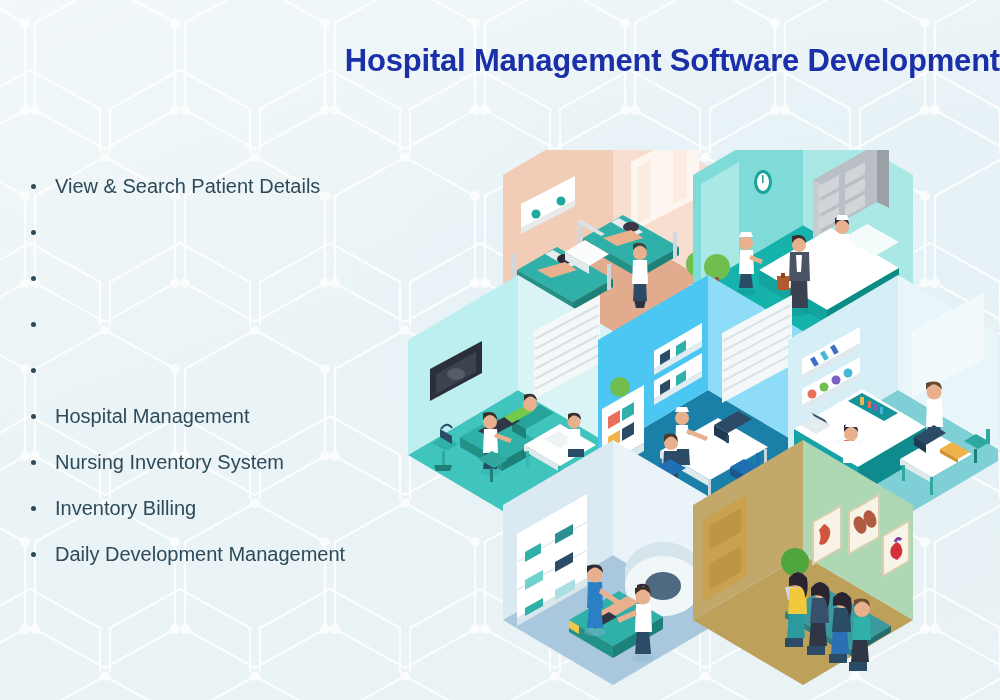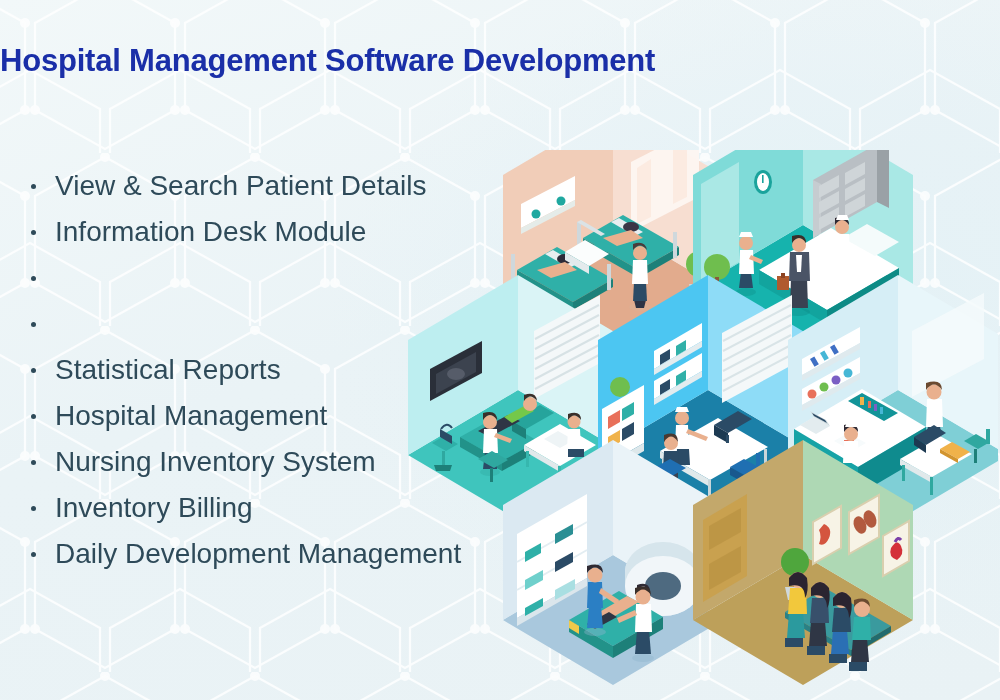--- a/index.html
+++ b/index.html
@@ -17,36 +17,36 @@
     position:absolute;inset:0;
     background:
       radial-gradient(ellipse 700px 500px at 82% 46%, #e3f1f6 0%, rgba(233,244,247,0) 70%),
       linear-gradient(160deg,#f2f8f9 0%,#eaf3f6 45%,#e9f2f5 100%);
   }
   .bg-hex{position:absolute;inset:0;opacity:.85;}
 
   
   .title{
     position:absolute;left:0;right:0;top:43px;
-    text-align:left;
+    text-align:right;
     font-size:31px;font-weight:bold;letter-spacing:-.2px;
     color:#1a2fa8;
     font-family:"Liberation Sans", sans-serif;
   }
 
   
   .list{
     position:absolute;left:22px;top:163px;width:520px;
     list-style:none;margin:0;padding:0;
   }
   .list li{
     position:relative;
     padding-left:33px;
     height:46px;line-height:46px;
-    font-size:28px;color:#2e4a59;
+    font-size:20px;color:#2e4a59;
     white-space:nowrap;
   }
   .list li .dot{
     position:absolute;left:9px;top:50%;margin-top:-2.5px;
     width:5px;height:5px;border-radius:50%;background:#2e4a59;
   }
 
   
   #art{position:absolute;left:408px;top:150px;width:590px;height:540px;}
   #art svg{display:block;width:100%;height:100%;}
@@ -74,24 +74,24 @@
         </g>
       </pattern>
     </defs>
     <rect x="0" y="0" width="1000" height="700" fill="url(#hexpat)"></rect>
   </svg>
 
   <div class="title">Hospital Management Software Development</div>
 
   <ul class="list">
     <li><span class="dot"></span><span>View &amp; Search Patient Details</span></li>
-    <li><span class="dot"></span><span>Information Desk Module</span></li>
     <li><span class="dot"></span></li>
     <li><span class="dot"></span></li>
-    <li><span class="dot"></span><span>Statistical Reports</span></li>
+    <li><span class="dot"></span></li>
+    <li><span class="dot"></span></li>
     <li><span class="dot"></span><span>Hospital Management</span></li>
     <li><span class="dot"></span><span>Nursing Inventory System</span></li>
     <li><span class="dot"></span><span>Inventory Billing</span></li>
     <li><span class="dot"></span><span>Daily Development Management</span></li>
   </ul>
 
   <div id="art">
   <svg viewBox="0 0 590 540" xmlns="http://www.w3.org/2000/svg">
 
     <g transform="translate(95,10)">

